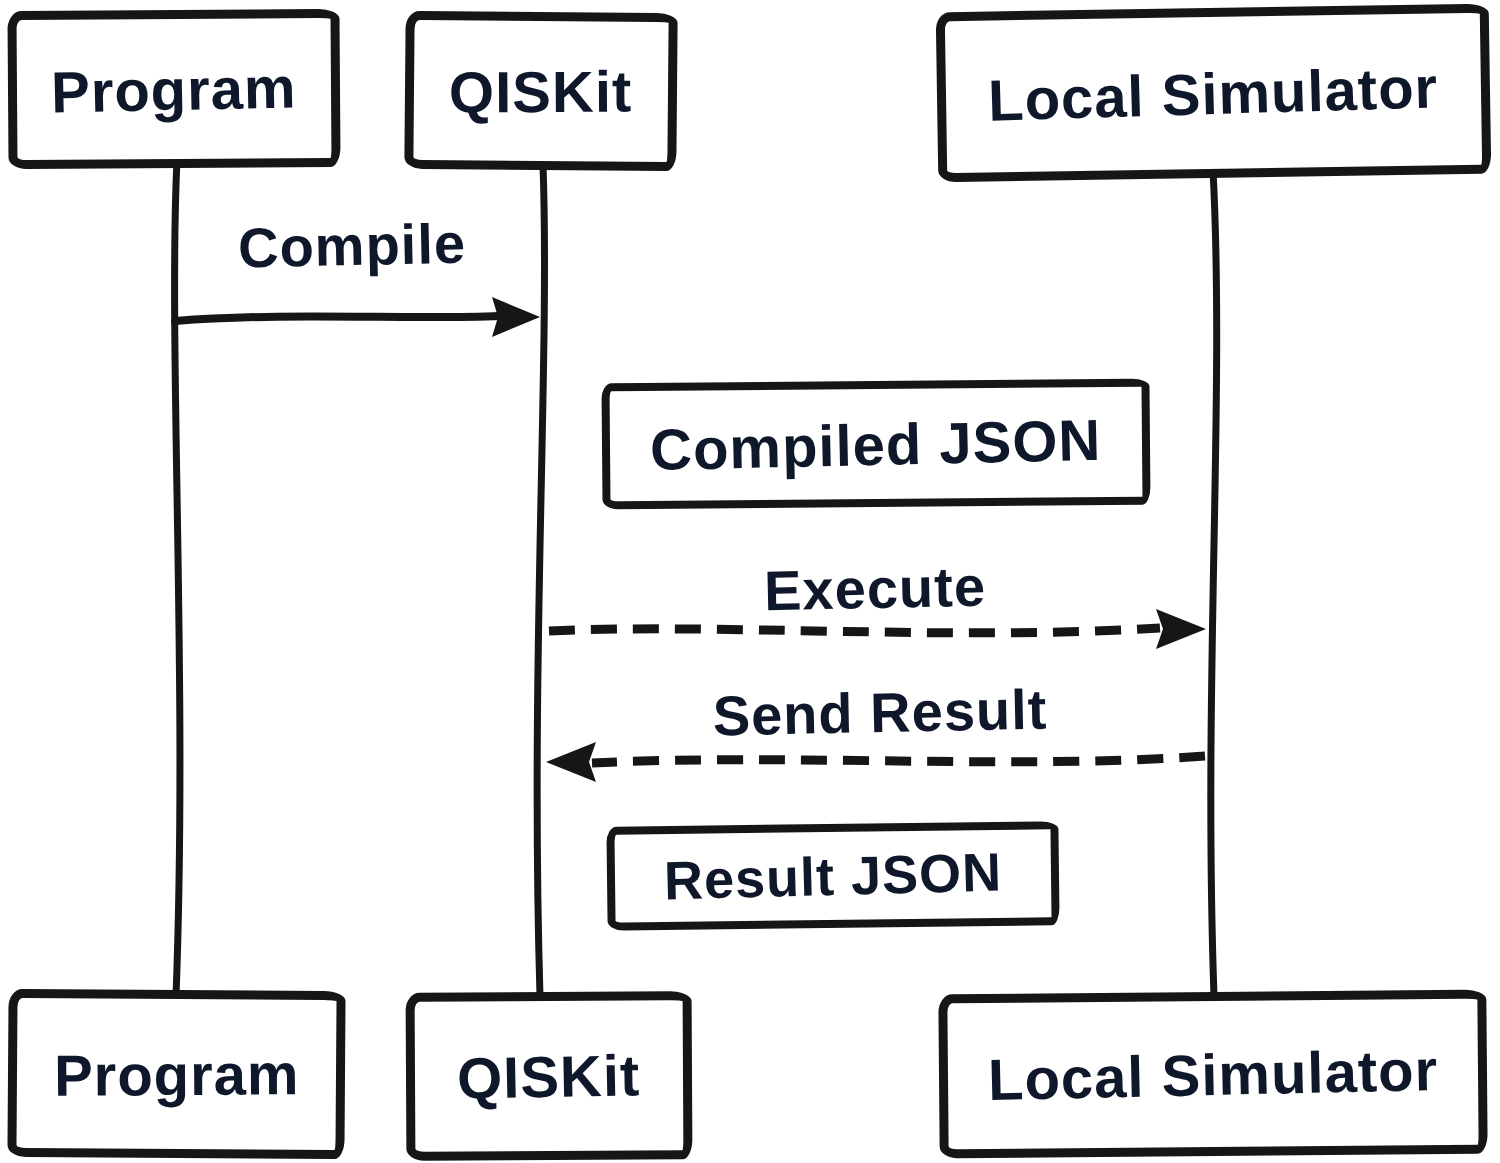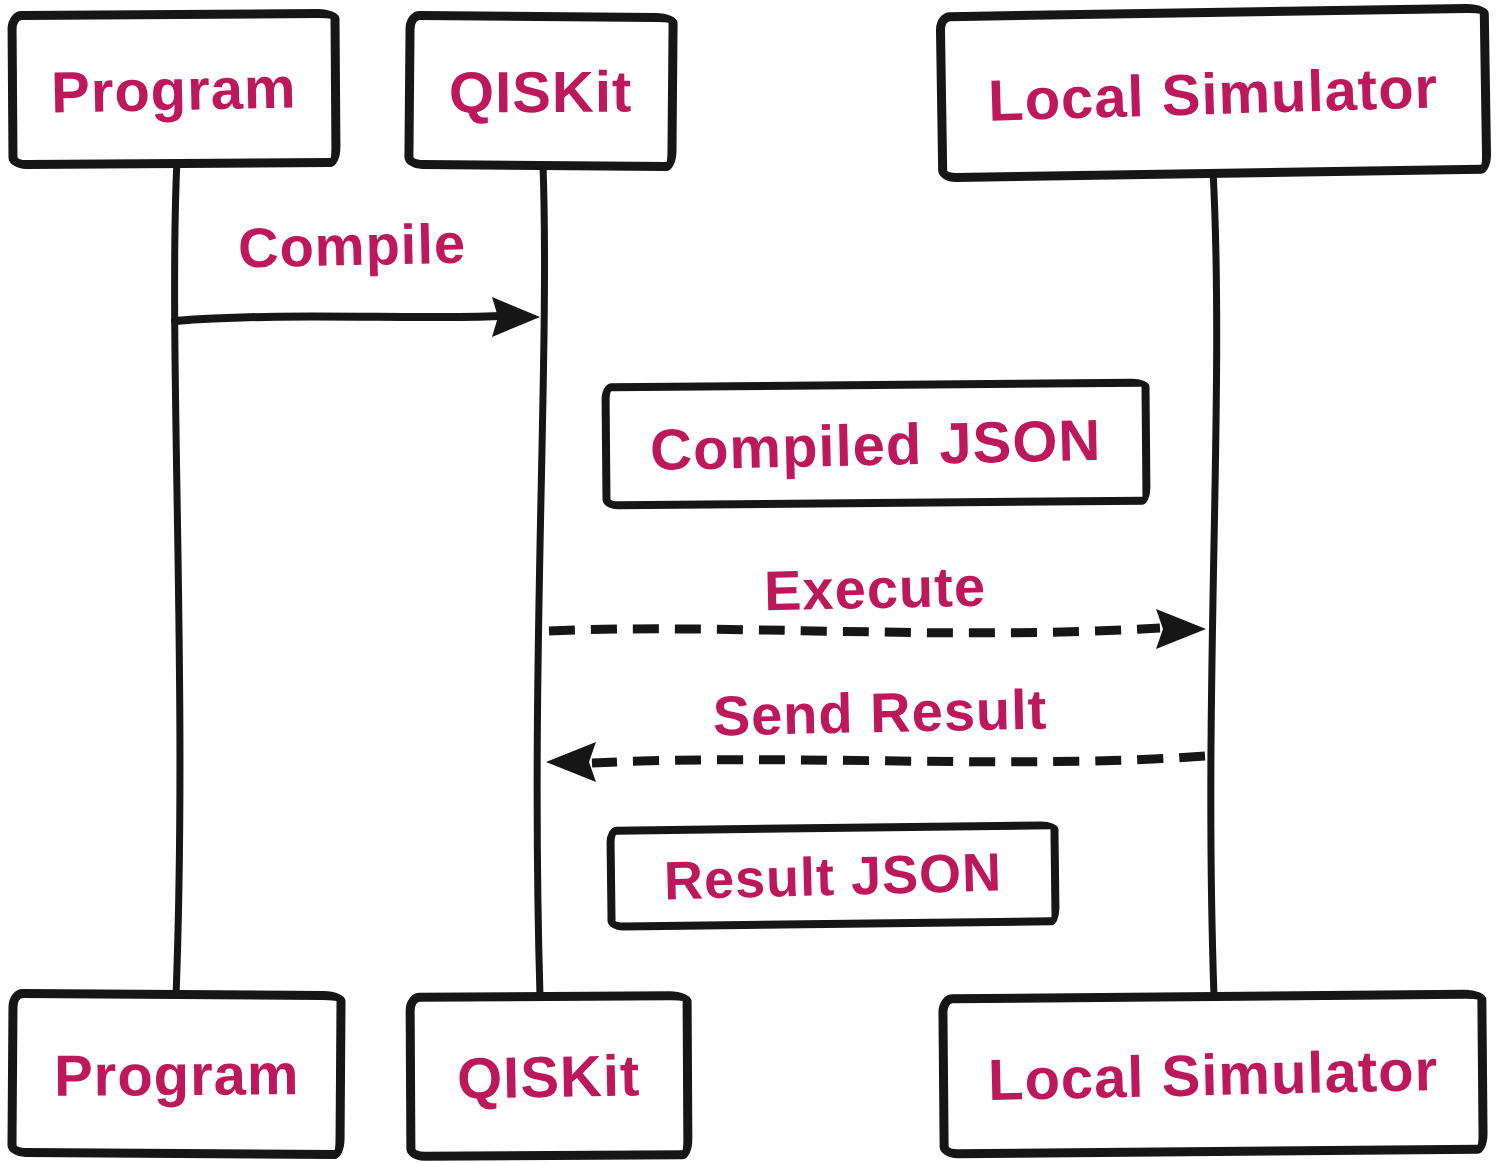--- a/index.html
+++ b/index.html
@@ -7,21 +7,21 @@
     padding: 0;
     background: #ffffff;
   }
   .stage {
     position: relative;
     width: 1500px;
     height: 1163px;
     background: #ffffff;
     overflow: hidden;
     font-family: "Liberation Sans", sans-serif;
-    color: #be185d;
+    color: #0f172a;
   }
   .strokes {
     position: absolute;
     left: 0;
     top: 0;
     width: 1500px;
     height: 1163px;
   }
   .box {
     position: absolute;

